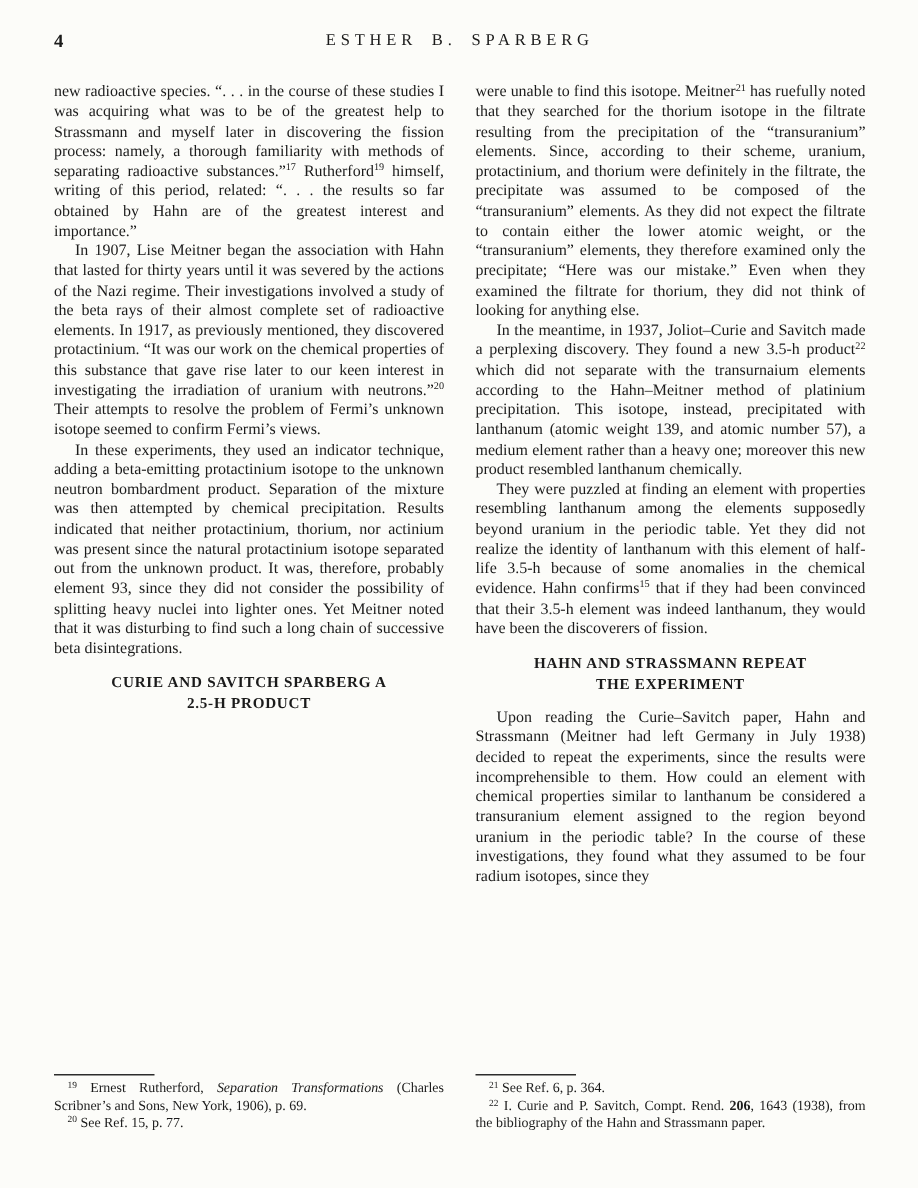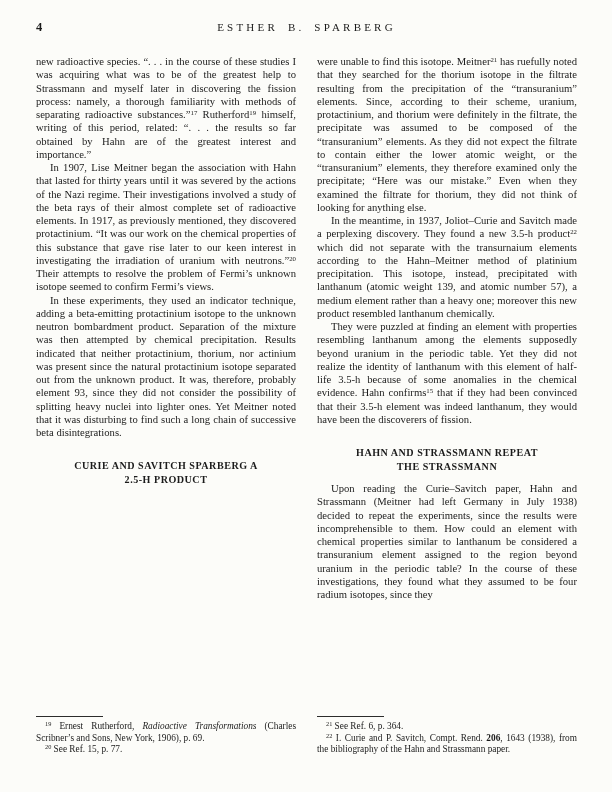--- a/index.html
+++ b/index.html
@@ -57,21 +57,21 @@
     font-size: 6.8px;
     line-height: 0;
     vertical-align: 3.5px;
   }
   .sec-head {
     font-size: 10.1px;
     font-weight: bold;
     text-align: center;
     letter-spacing: 0.5px;
     line-height: 13.5px;
-    margin: 20px 0 9px 0;
+    margin: 10px 0 9px 0;
     text-indent: 0;
   }
   .footnotes {
     margin-top: auto;
     padding-top: 6px;
     font-size: 9.3px;
     line-height: 11.2px;
     text-align: justify;
   }
   .fn-rule {
@@ -105,33 +105,33 @@
       <p><span>In 1907, Lise Meitner began the association with Hahn that lasted for thirty years until it was severed by the actions of the Nazi regime. Their investigations involved a study of the beta rays of their almost complete set of radioactive elements. In 1917, as previously mentioned, they discovered protactinium. “It was our work on the chemical properties of this substance that gave rise later to our keen interest in investigating the irradiation of uranium with neutrons.”</span><sup class="fnref">20</sup><span> Their attempts to resolve the problem of Fermi’s unknown isotope seemed to confirm Fermi’s views.</span></p>
 
       <p>In these experiments, they used an indicator technique, adding a beta-emitting protactinium isotope to the unknown neutron bombardment product. Separation of the mixture was then attempted by chemical precipitation. Results indicated that neither protactinium, thorium, nor actinium was present since the natural protactinium isotope separated out from the unknown product. It was, therefore, probably element 93, since they did not consider the possibility of splitting heavy nuclei into lighter ones. Yet Meitner noted that it was disturbing to find such a long chain of successive beta disintegrations.</p>
 
 
       <h2 class="sec-head"><span>CURIE AND SAVITCH SPARBERG A</span><br><span>2.5-H PRODUCT</span></h2>
 
 
       <div class="footnotes">
         <div class="fn-rule"></div>
-        <p><sup>19</sup><span> Ernest Rutherford, </span><i>Radioactive Transformations</i><span> (Charles Scribner’s and Sons, New York, 1906), p. 69.</span></p>
+        <p><sup>19</sup><span> Ernest Rutherford, </span><i>Separation Transformations</i><span> (Charles Scribner’s and Sons, New York, 1906), p. 69.</span></p>
         <p><sup>20</sup><span> See Ref. 15, p. 77.</span></p>
       </div>
     </section>
 
     <section class="col">
       <p class="noindent"><span>were unable to find this isotope. Meitner</span><sup class="fnref">21</sup><span> has ruefully noted that they searched for the thorium isotope in the filtrate resulting from the precipitation of the “transuranium” elements. Since, according to their scheme, uranium, protactinium, and thorium were definitely in the filtrate, the precipitate was assumed to be composed of the “transuranium” elements. As they did not expect the filtrate to contain either the lower atomic weight, or the “transuranium” elements, they therefore examined only the precipitate; “Here was our mistake.” Even when they examined the filtrate for thorium, they did not think of looking for anything else.</span></p>
 
       <p><span>In the meantime, in 1937, Joliot–Curie and Savitch made a perplexing discovery. They found a new 3.5-h product</span><sup class="fnref">22</sup><span> which did not separate with the transurnaium elements according to the Hahn–Meitner method of platinium precipitation. This isotope, instead, precipitated with lanthanum (atomic weight 139, and atomic number 57), a medium element rather than a heavy one; moreover this new product resembled lanthanum chemically.</span></p>
 
       <p><span>They were puzzled at finding an element with properties resembling lanthanum among the elements supposedly beyond uranium in the periodic table. Yet they did not realize the identity of lanthanum with this element of half-life 3.5-h because of some anomalies in the chemical evidence. Hahn confirms</span><sup class="fnref">15</sup><span> that if they had been convinced that their 3.5-h element was indeed lanthanum, they would have been the discoverers of fission.</span></p>
 
-      <h2 class="sec-head"><span>HAHN AND STRASSMANN REPEAT</span><br><span>THE STRASSMANN</span></h2>
+      <h2 class="sec-head"><span>HAHN AND STRASSMANN REPEAT</span><br><span>THE EXPERIMENT</span></h2>
 
       <p>Upon reading the Curie–Savitch paper, Hahn and Strassmann (Meitner had left Germany in July 1938) decided to repeat the experiments, since the results were incomprehensible to them. How could an element with chemical properties similar to lanthanum be considered a transuranium element assigned to the region beyond uranium in the periodic table? In the course of these investigations, they found what they assumed to be four radium isotopes, since they</p>
 
       <div class="footnotes">
         <div class="fn-rule"></div>
         <p><sup>21</sup><span> See Ref. 6, p. 364.</span></p>
         <p><sup>22</sup><span> I. Curie and P. Savitch, Compt. Rend. </span><b>206</b><span>, 1643 (1938), from the bibliography of the Hahn and Strassmann paper.</span></p>
       </div>
     </section>
 

